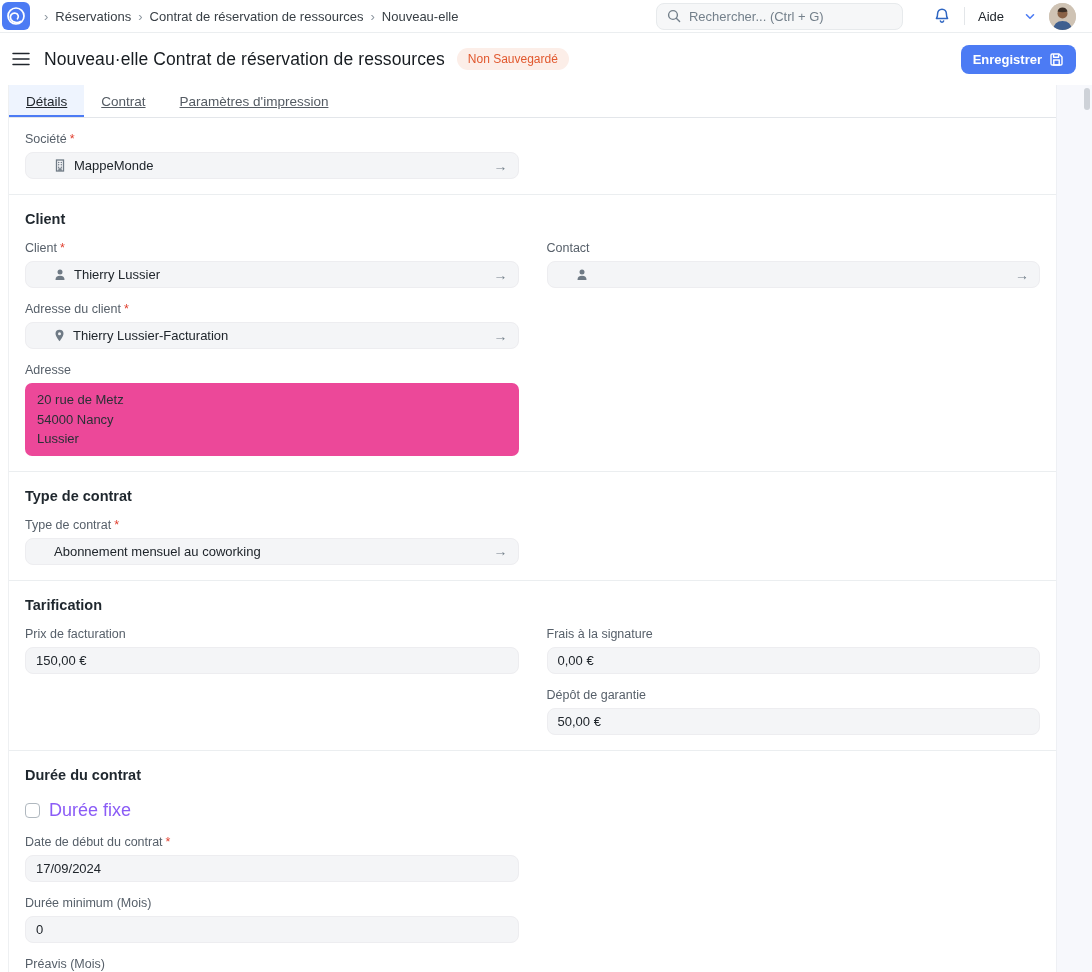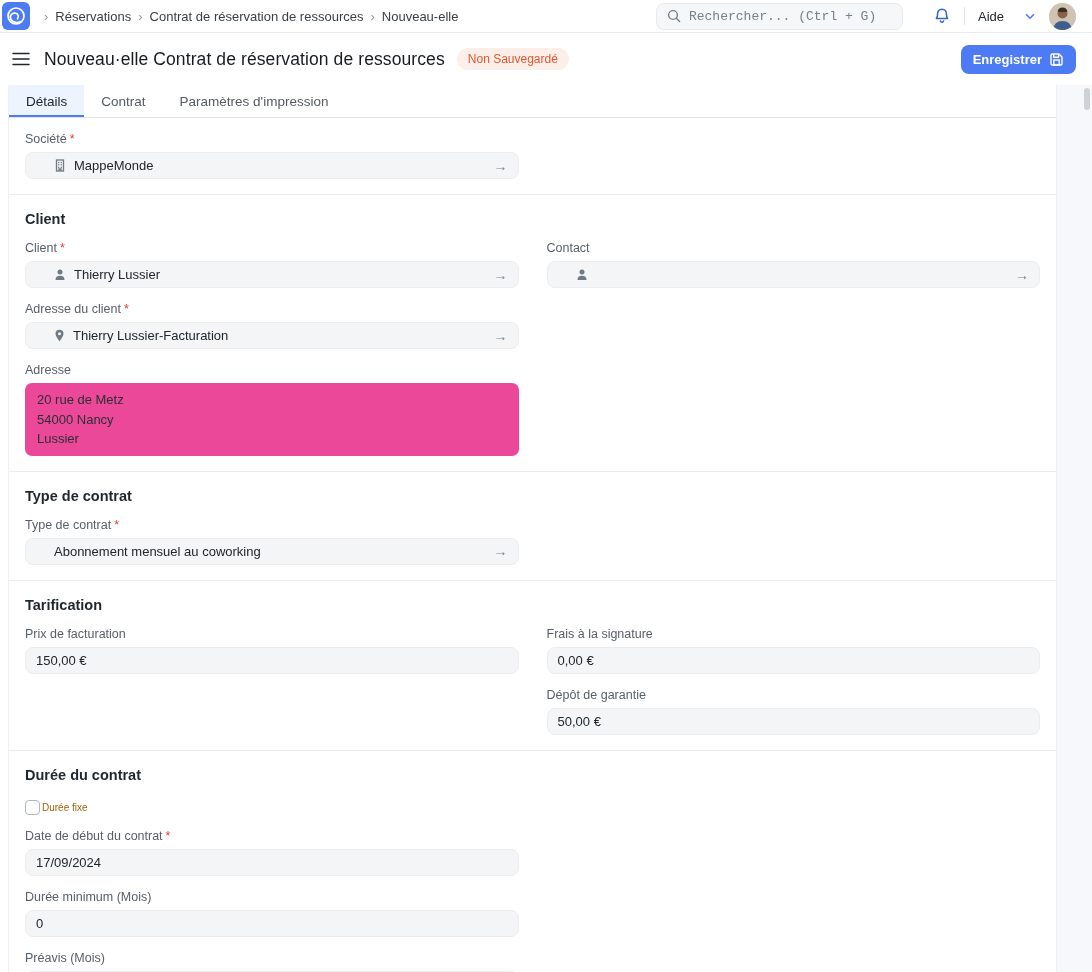--- a/index.html
+++ b/index.html
@@ -9,21 +9,21 @@
   
   .navbar { height:33px; display:flex; align-items:center; padding:0 16px 0 2px;
     border-bottom:1px solid #ebeef0; background:#fff; }
   .logo { width:28px; height:28px; border-radius:6px; background:#4c7bf4;
     display:flex; align-items:center; justify-content:center; flex:0 0 auto; }
   .breadcrumb { display:flex; align-items:center; margin-left:14px; font-size:13px; color:#383f45; white-space:nowrap; }
   .crumb-sep { color:#8d97a0; margin:0 7px; font-size:13px; }
   .crumb-sep.first { margin-left:0; }
   .search-box { margin-left:auto; width:247px; height:27px; background:#f6f7f8;
     border:1px solid #e7eaec; border-radius:8px; display:flex; align-items:center;
-    padding:0 10px; gap:8px;font-family:Liberation Mono, monospace; }
+    padding:0 10px; gap:8px; }
   .search-box input { border:none; outline:none; background:transparent; font-size:13px;
     color:#383f45; width:100%; font-family:inherit; }
   .search-box input::placeholder { color:#74808b; }
   .nav-right { display:flex; align-items:center; }
   .bell-btn { margin-left:30px; background:none; border:none; cursor:pointer; display:flex; align-items:center; }
   .nav-divider { width:1px; height:18px; background:#e3e6e9; margin:0 13px; }
   .help-btn { background:none; border:none; font-family:inherit; font-size:13px; color:#20262c;
     display:flex; align-items:center; gap:21px; cursor:pointer; }
   .avatar { width:27px; height:27px; border-radius:50%; margin-left:14px; overflow:hidden;
     background:#d8cfc4; flex:0 0 auto; cursor:pointer; }
@@ -40,21 +40,21 @@
 
   
   .page-body { position:relative; height:887px; background:#fff; }
   .right-gutter { position:absolute; top:0; right:0; bottom:0; width:36px;
     background:#f7f8fc; border-left:1px solid #eef0f4; }
   .scroll-thumb { position:absolute; top:3px; right:2px; width:6px; height:22px;
     background:#ced2d8; border-radius:3px; }
   .form-card { margin-left:8px; width:1048px; border-left:1px solid #eef0f2; min-height:100%; background:#fff; }
 
   .tab-row { display:flex; border-bottom:1px solid #e3e6ea; height:33px; }
-  .tab { padding:0 17px; font-size:13.5px; color:#545b63; display:flex; align-items:center; cursor:pointer; }
+  .tab { padding:0 17px; font-size:13.5px; color:#545b63; display:flex; align-items:center; cursor:pointer;text-decoration:underline; }
   .tab.active { background:#eef4fe; color:#20262c; box-shadow:inset 0 -2px 0 #4c7bf4; }
 
   .form-section { padding:0 16px 15px 16px; border-bottom:1px solid #ebeef0; }
   .form-section.last { border-bottom:none; padding-bottom:0; }
   .section-title { font-size:14.5px; font-weight:700; color:#1f272e; padding-top:16px; }
   .row { display:grid; grid-template-columns:1fr 1fr; column-gap:28px; }
 
   .field-label { display:block; font-size:12.5px; color:#57606a; margin:14px 0 6px; }
   .req { color:#e03e2d; margin-left:3px; }
 
@@ -65,21 +65,21 @@
   .control .fvalue { flex:1 1 auto; white-space:nowrap; overflow:hidden; }
   .control .arrow { color:#74808b; font-size:14px; margin-left:8px; cursor:pointer; }
   .control input { border:none; outline:none; background:transparent; width:100%;
     font-size:13px; color:#20262c; font-family:inherit; }
 
   .address-box { background:#ec4899; border-radius:7px; padding:7px 12px; font-size:13px;
     color:#2a3036; line-height:19.5px; }
 
   .checkbox-row { display:flex; align-items:center; margin-top:17px; cursor:pointer; }
   .checkbox { width:15px; height:15px; border:1px solid #b0b8bf; border-radius:4px; background:#fff; }
-  .checkbox-label { font-size:10px; color:#a16207; margin-left:2px; }
+  .checkbox-label { font-size:18px; color:#8b5cf6; margin-left:9px; }
 
   svg { display:block; }
 </style>
 </head>
 <body>
 
 <header class="navbar">
   <a class="logo">
     <span>
       <svg width="22" height="22" viewBox="0 0 22 22" fill="none">

